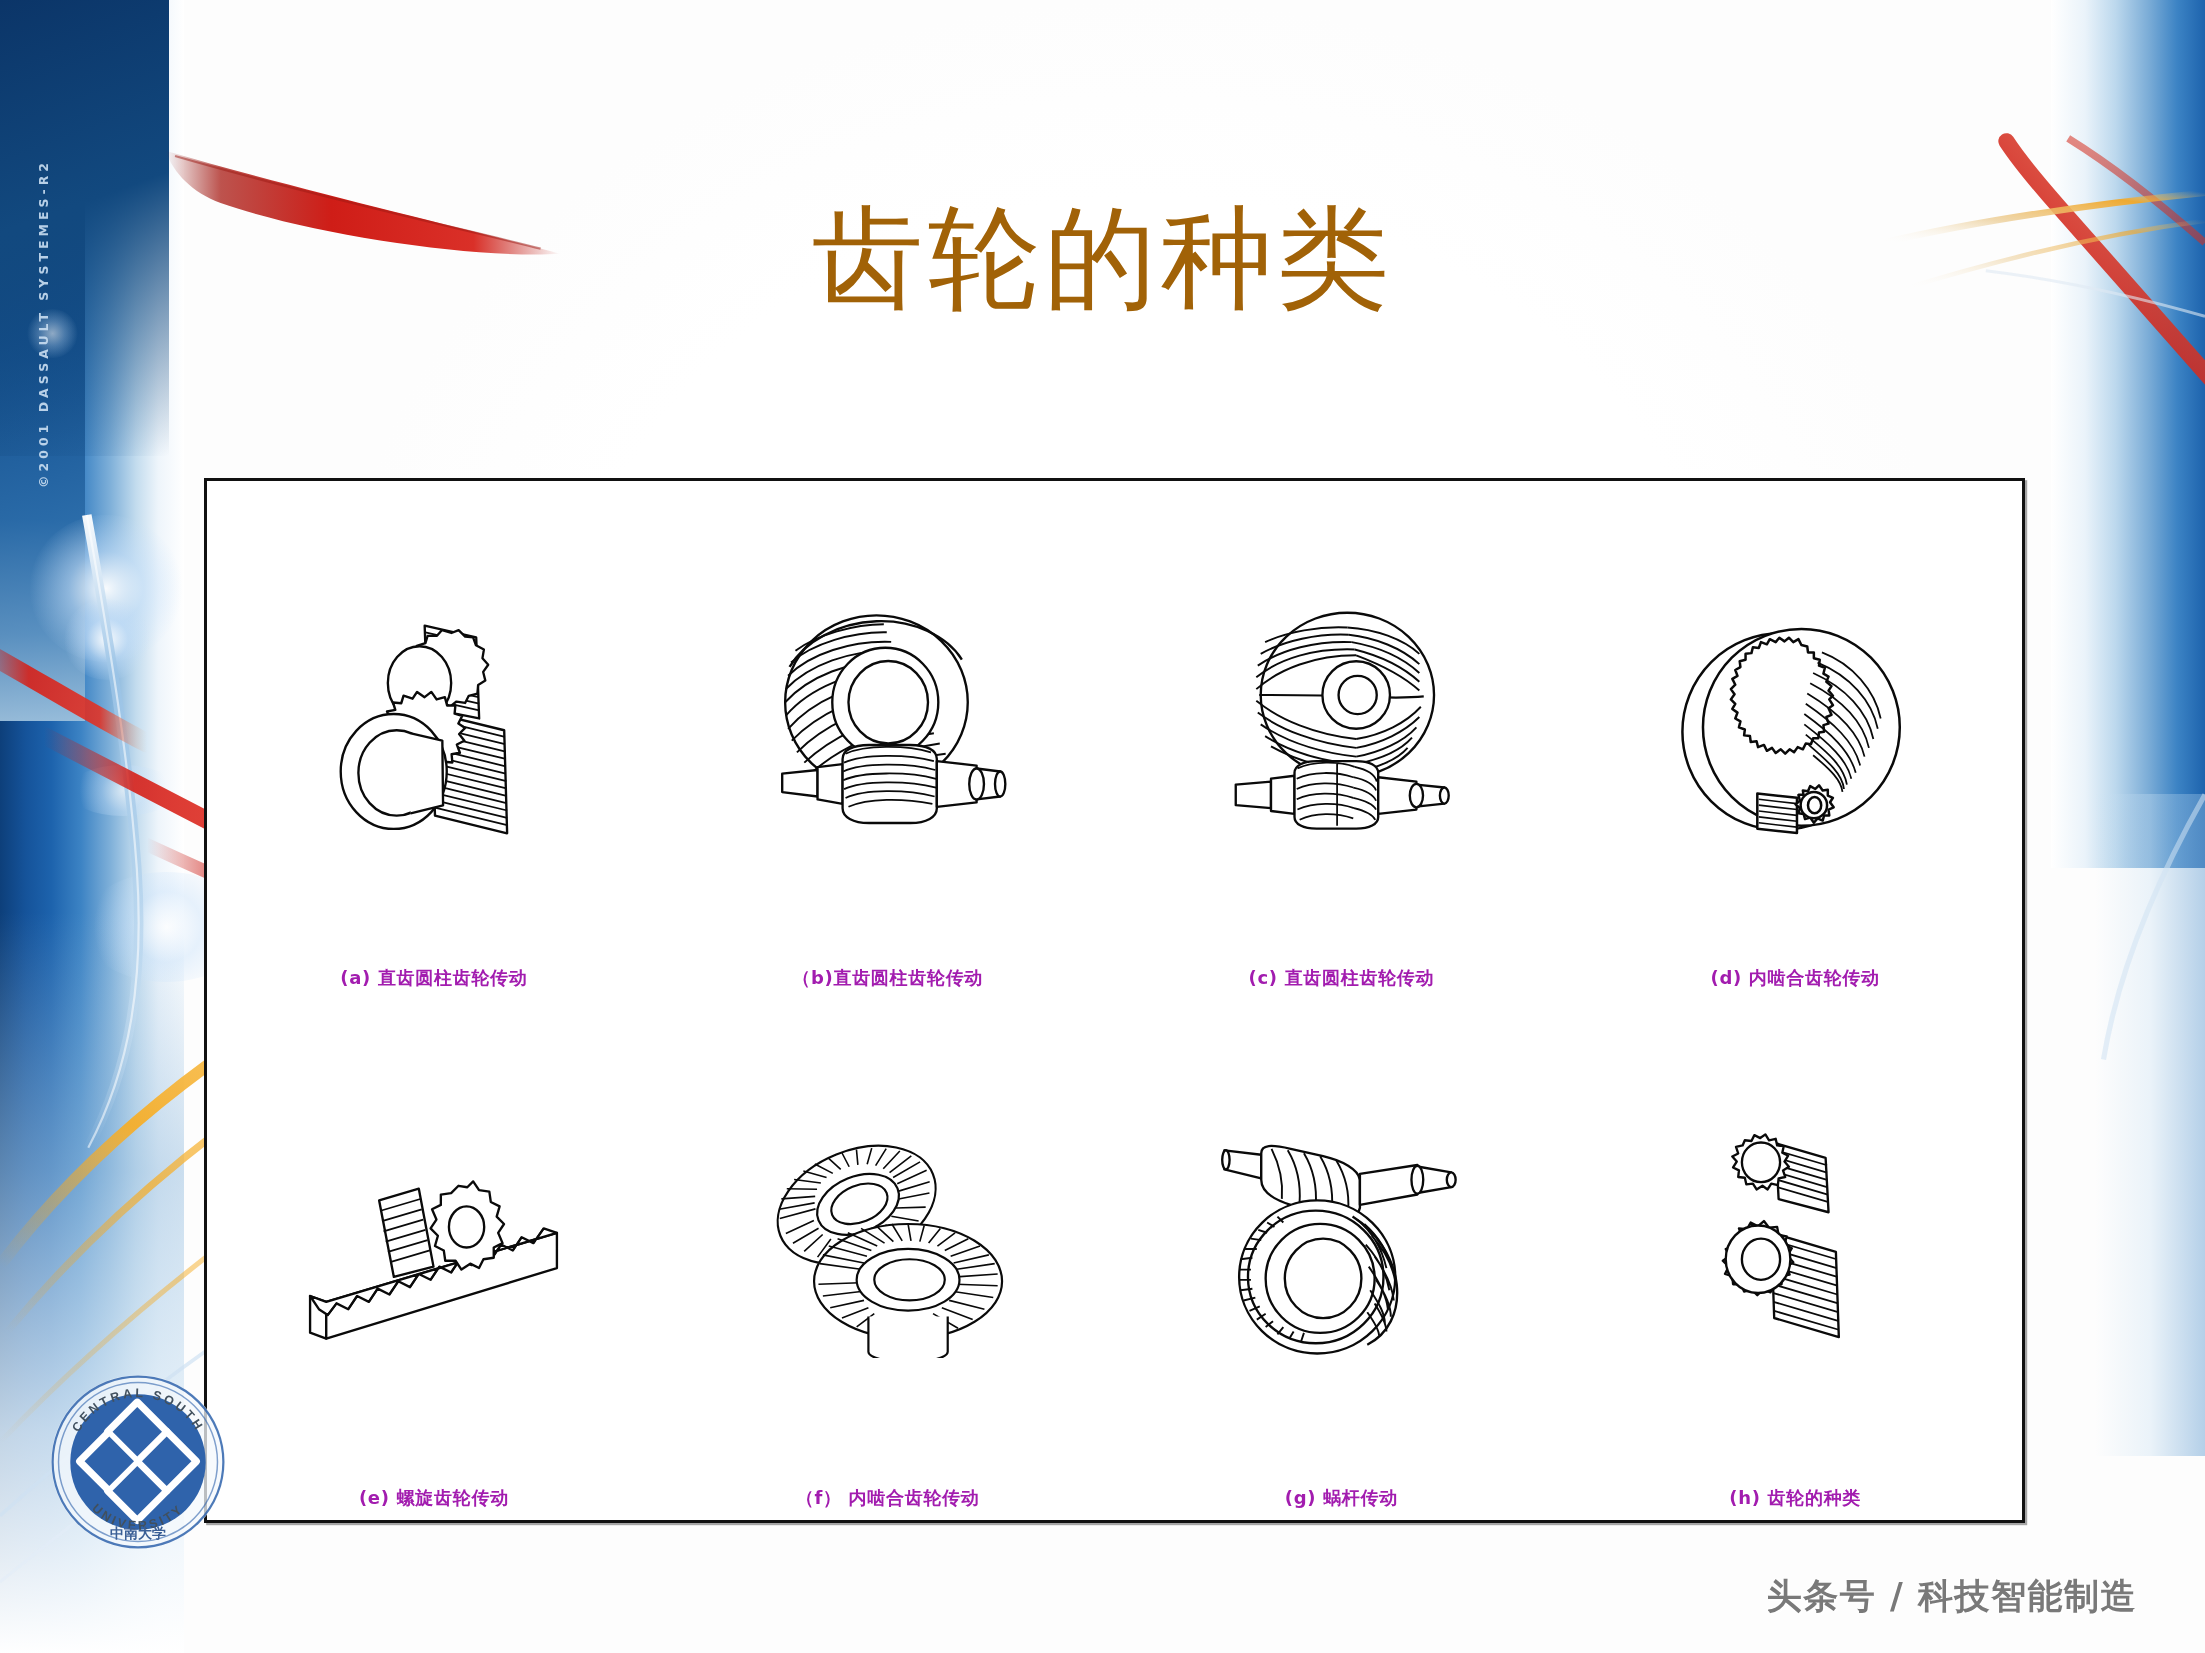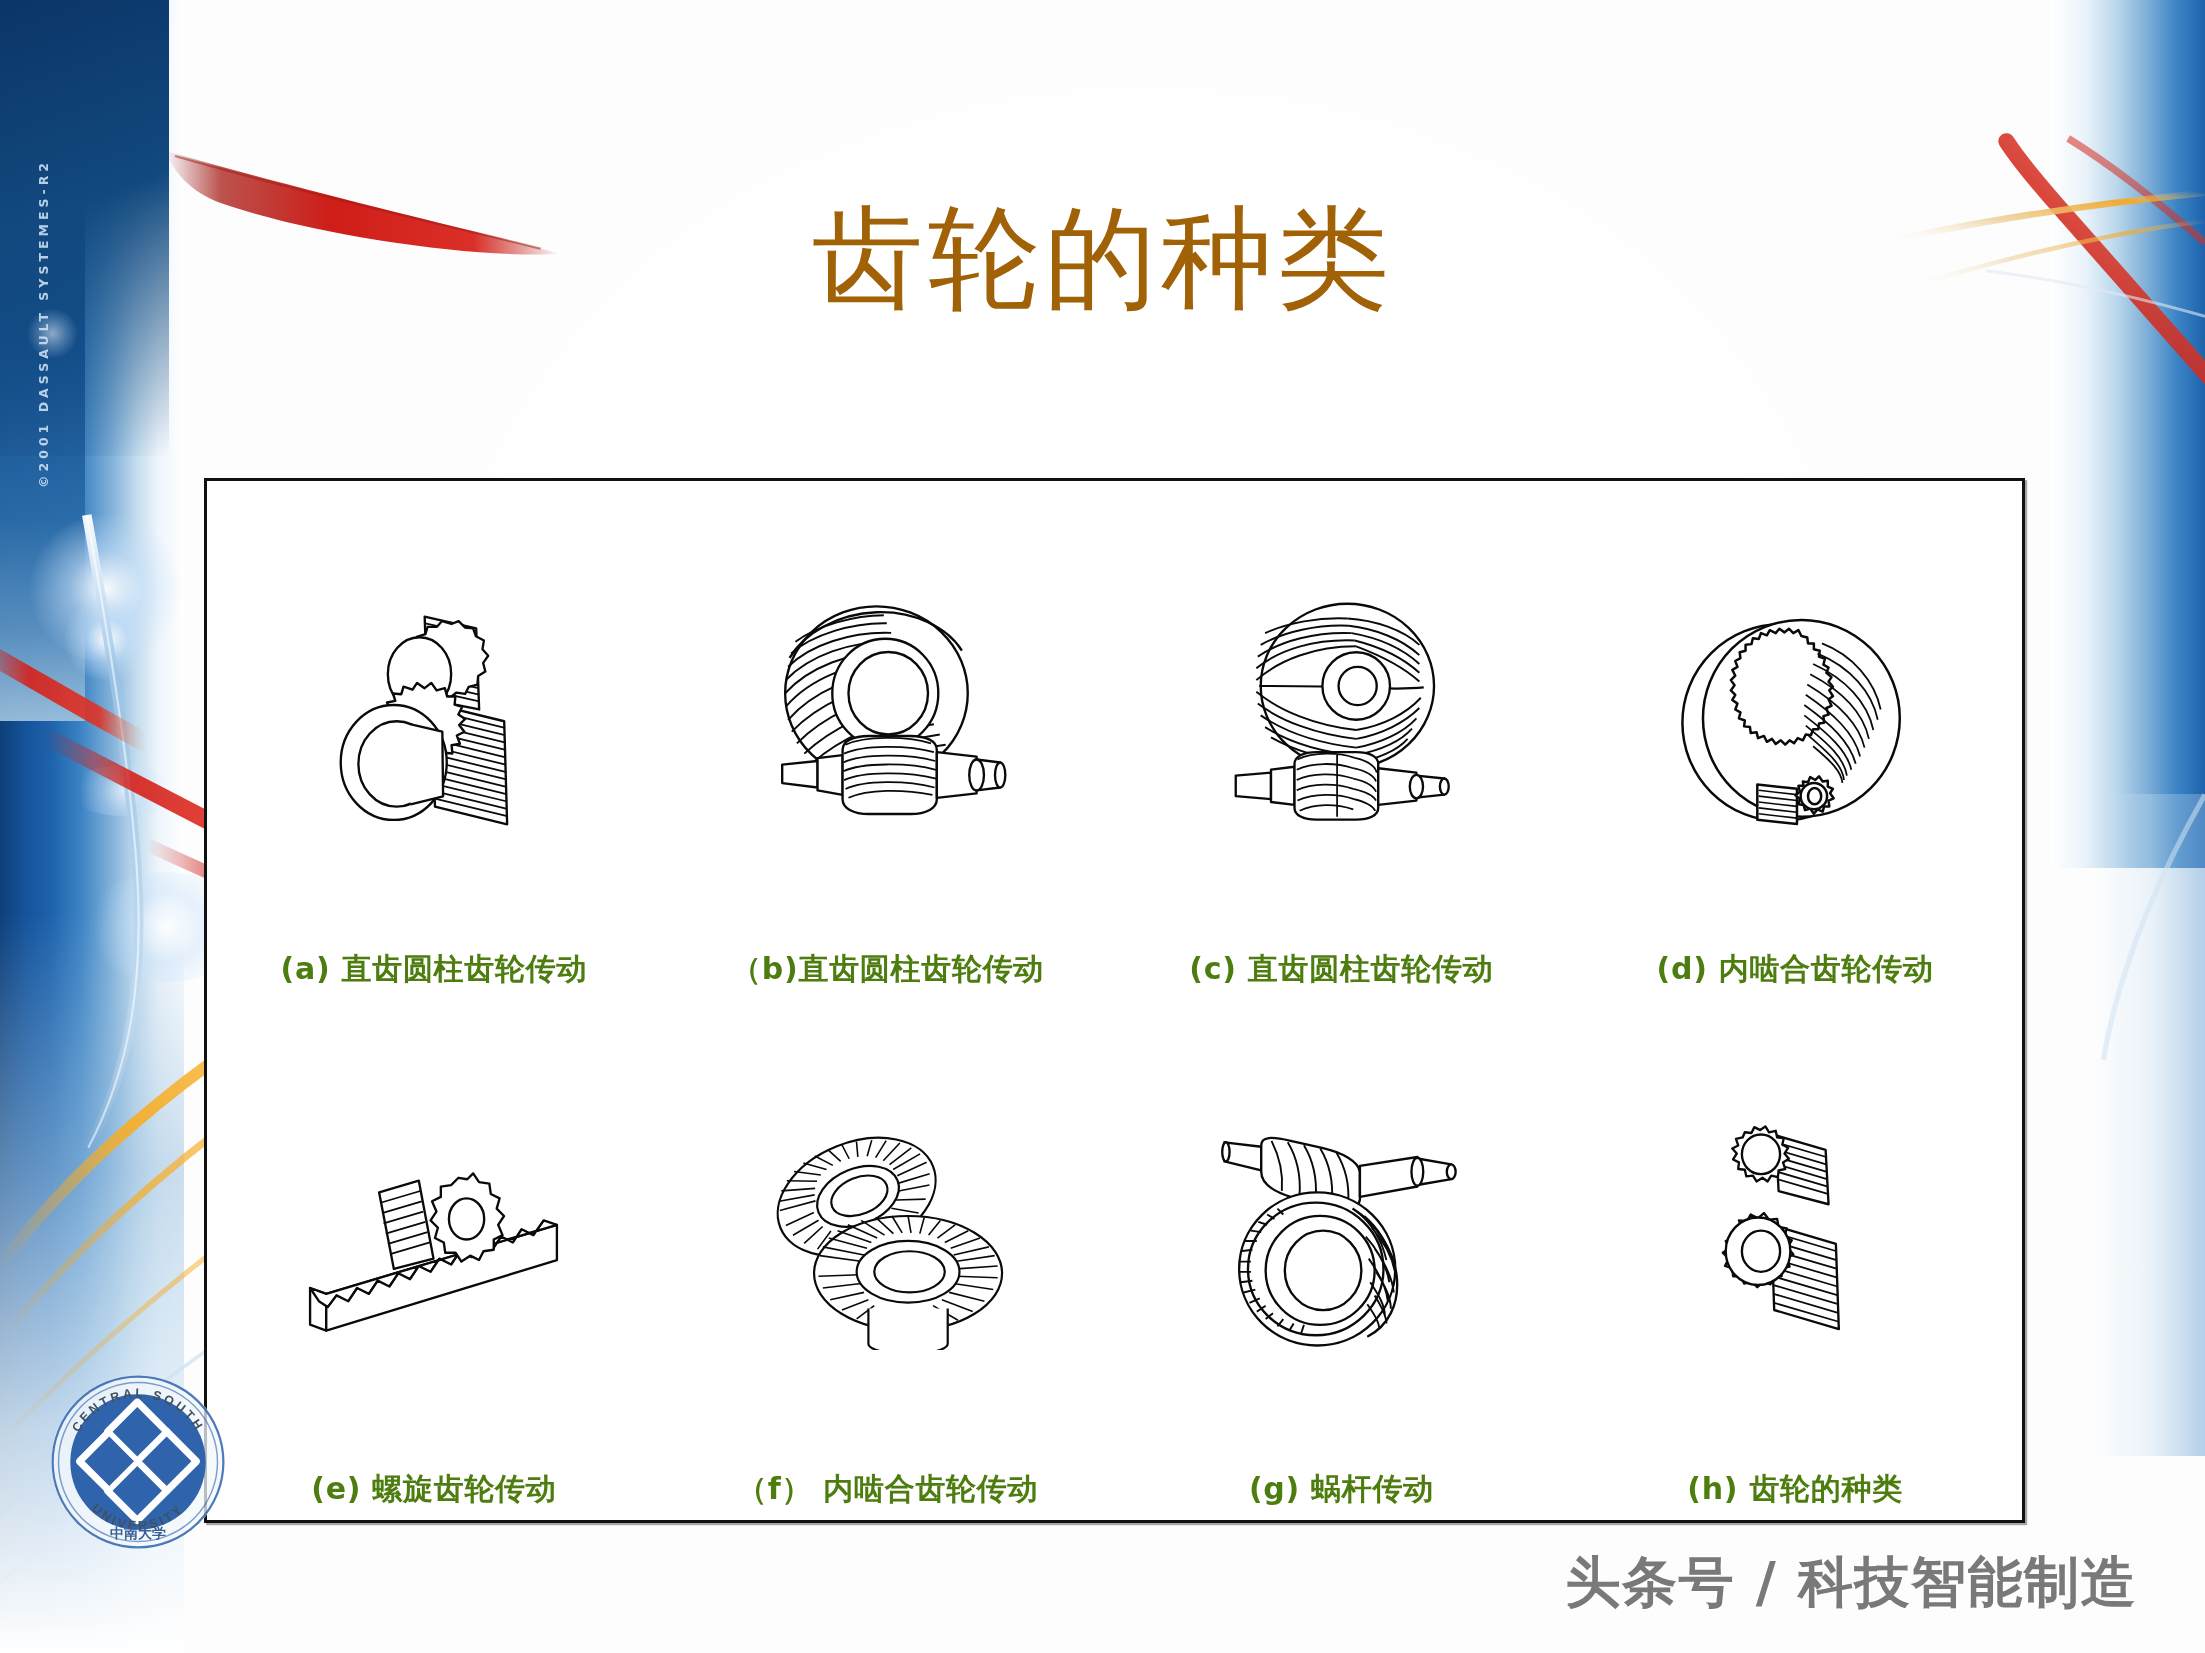--- a/index.html
+++ b/index.html
@@ -123,23 +123,23 @@
   }
   .art{
     flex:1 1 auto;
     width:100%;
     display:flex; align-items:center; justify-content:center;
     overflow:visible;
   }
   .art svg{ display:block; }
   .cap{
     font-family:"DejaVu Sans", sans-serif;
-    font-size:30px;
+    font-size:18px;
     font-weight:700;
-    color:#4d7c0f;
+    color:#a21caf;
     letter-spacing:0.7px;
     white-space:nowrap;
     margin-top:4.4px;
     padding-bottom:2.9px;
   }
   
   .cell.r1 .cap{ margin-top:1.5px; }
 
   
   #copyright-vertical{
@@ -162,21 +162,21 @@
   #csu-logo{
     position:absolute; left:46px; top:1370px;
     width:184px; height:184px;
   }
 
   
   #watermark{
     position:absolute;
     right:68px; bottom:34px;
     font-family:"DejaVu Sans", sans-serif;
-    font-size:55px;
+    font-size:35px;
     font-weight:700;
     color:#6e6e6e;
     letter-spacing:1.5px;
     text-shadow:1.5px 1.5px 0 #ffffff, -0.7px -0.7px 0 #ffffff;
     white-space:nowrap;
     opacity:.92;
   }
 </style>
 </head>
 <body>

